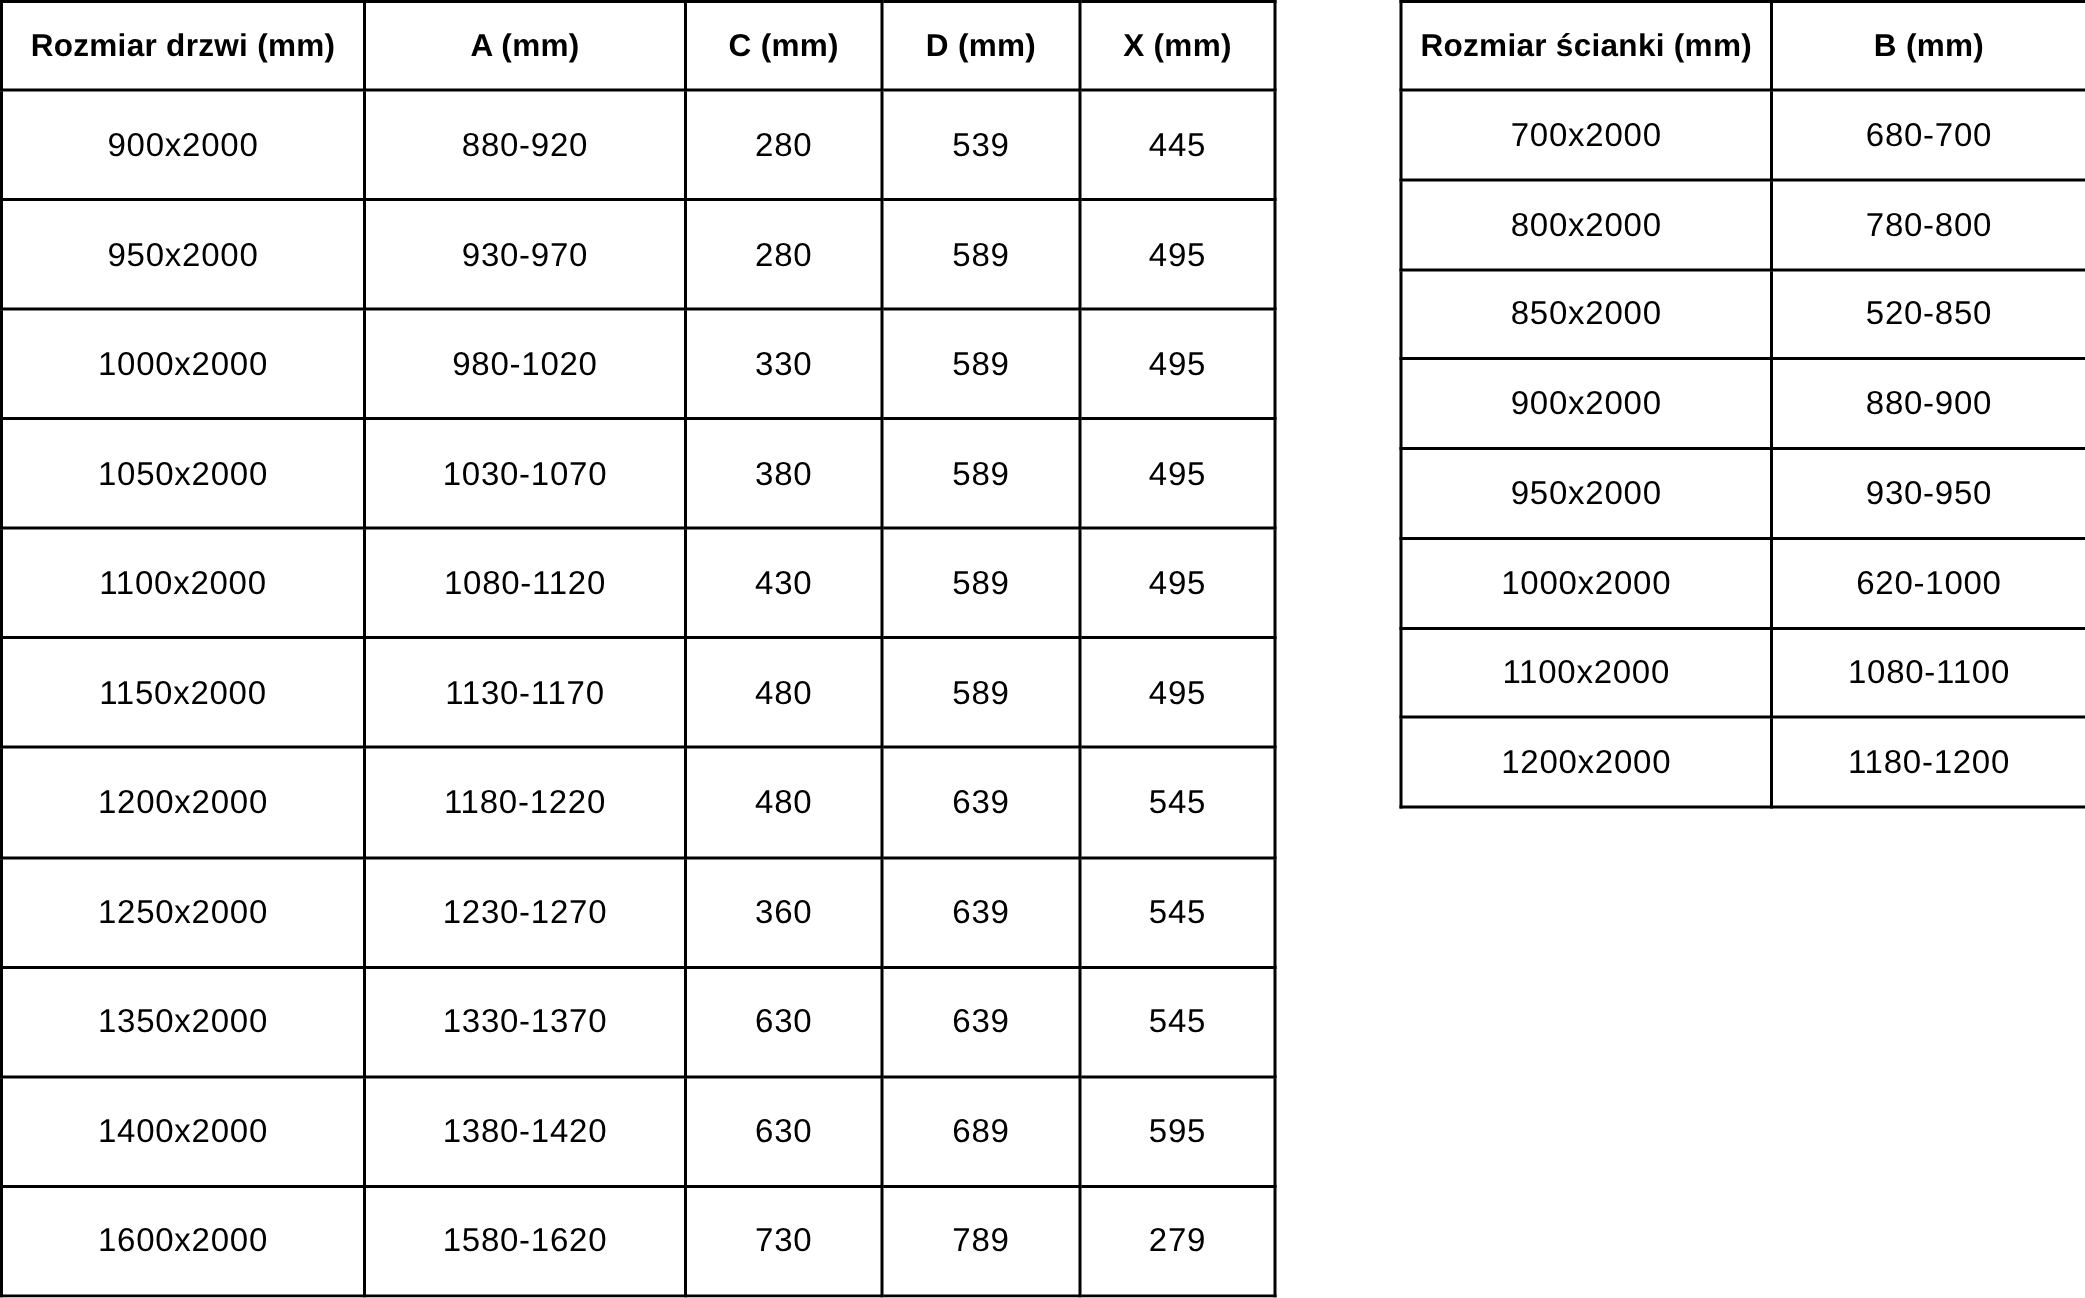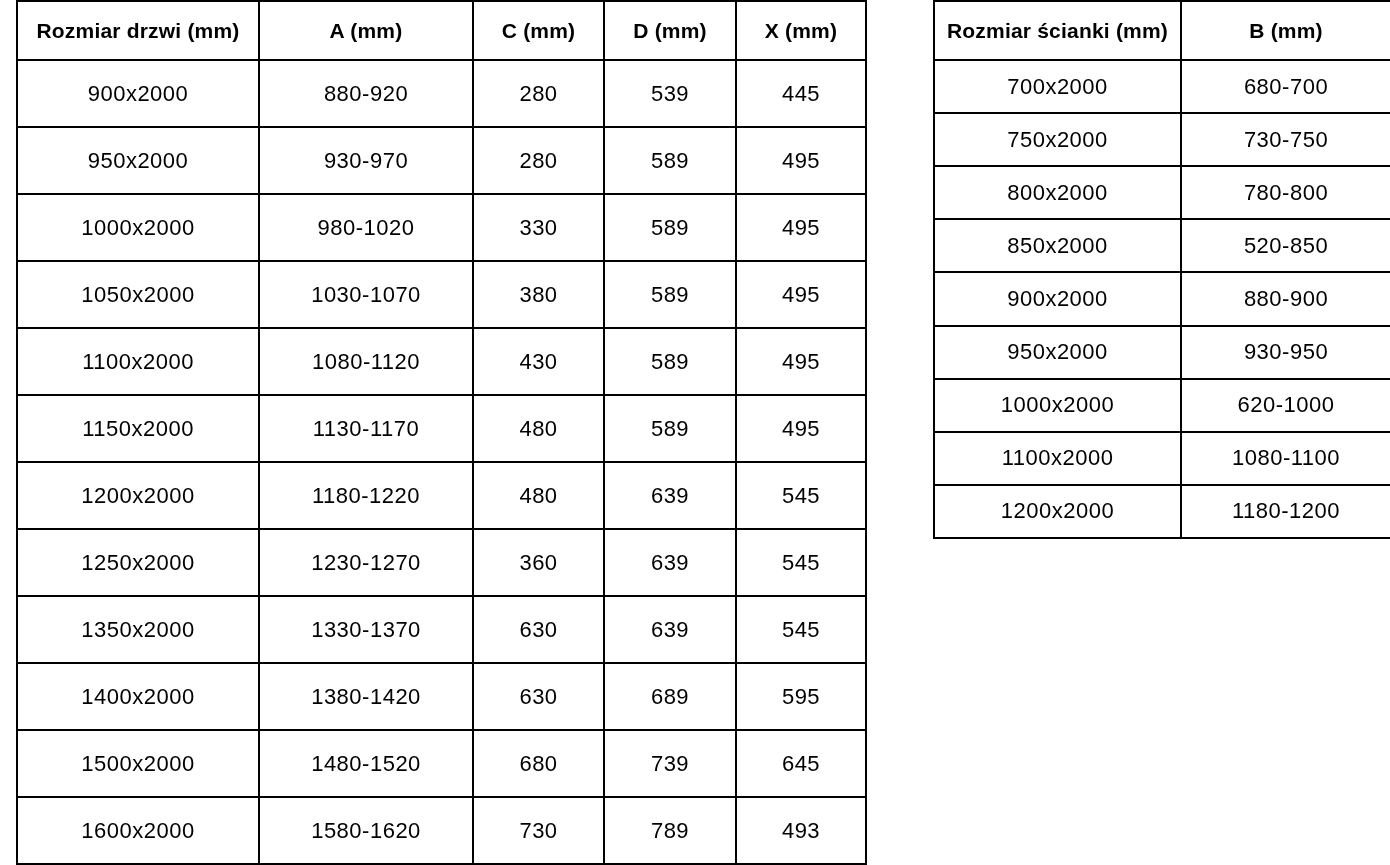--- a/index.html
+++ b/index.html
@@ -34,21 +34,21 @@
     font-size: 21px;
     height: 57px;
     letter-spacing: 0.2px;
   }
   table.spec-table td {
     font-size: 22px;
     font-weight: normal;
     letter-spacing: 0.5px;
   }
   #doors-table {
-    left: 16px;
+    left: 0;
     top: 0;
     width: 849px;
     height: 865px;
   }
   #walls-table {
     left: 933px;
     top: 0;
     width: 457px;
     height: 539px;
   }
@@ -145,32 +145,25 @@
         <td>545</td>
       </tr>
       <tr>
         <td>1400x2000</td>
         <td>1380-1420</td>
         <td>630</td>
         <td>689</td>
         <td>595</td>
       </tr>
       <tr>
-        <td>1500x2000</td>
-        <td>1480-1520</td>
-        <td>680</td>
-        <td>739</td>
-        <td>645</td>
-      </tr>
-      <tr>
         <td>1600x2000</td>
         <td>1580-1620</td>
         <td>730</td>
         <td>789</td>
-        <td>493</td>
+        <td>279</td>
       </tr>
     </tbody>
 </table>
 
 <table class="spec-table" id="walls-table">
   <colgroup>
     <col class="c1">
       <col class="c2">
   </colgroup>
   <thead>
@@ -178,24 +171,20 @@
         <th>Rozmiar ścianki (mm)</th>
         <th>B (mm)</th>
       </tr>
     </thead>
   <tbody>
       <tr>
         <td>700x2000</td>
         <td>680-700</td>
       </tr>
       <tr>
-        <td>750x2000</td>
-        <td>730-750</td>
-      </tr>
-      <tr>
         <td>800x2000</td>
         <td>780-800</td>
       </tr>
       <tr>
         <td>850x2000</td>
         <td>520-850</td>
       </tr>
       <tr>
         <td>900x2000</td>
         <td>880-900</td>

